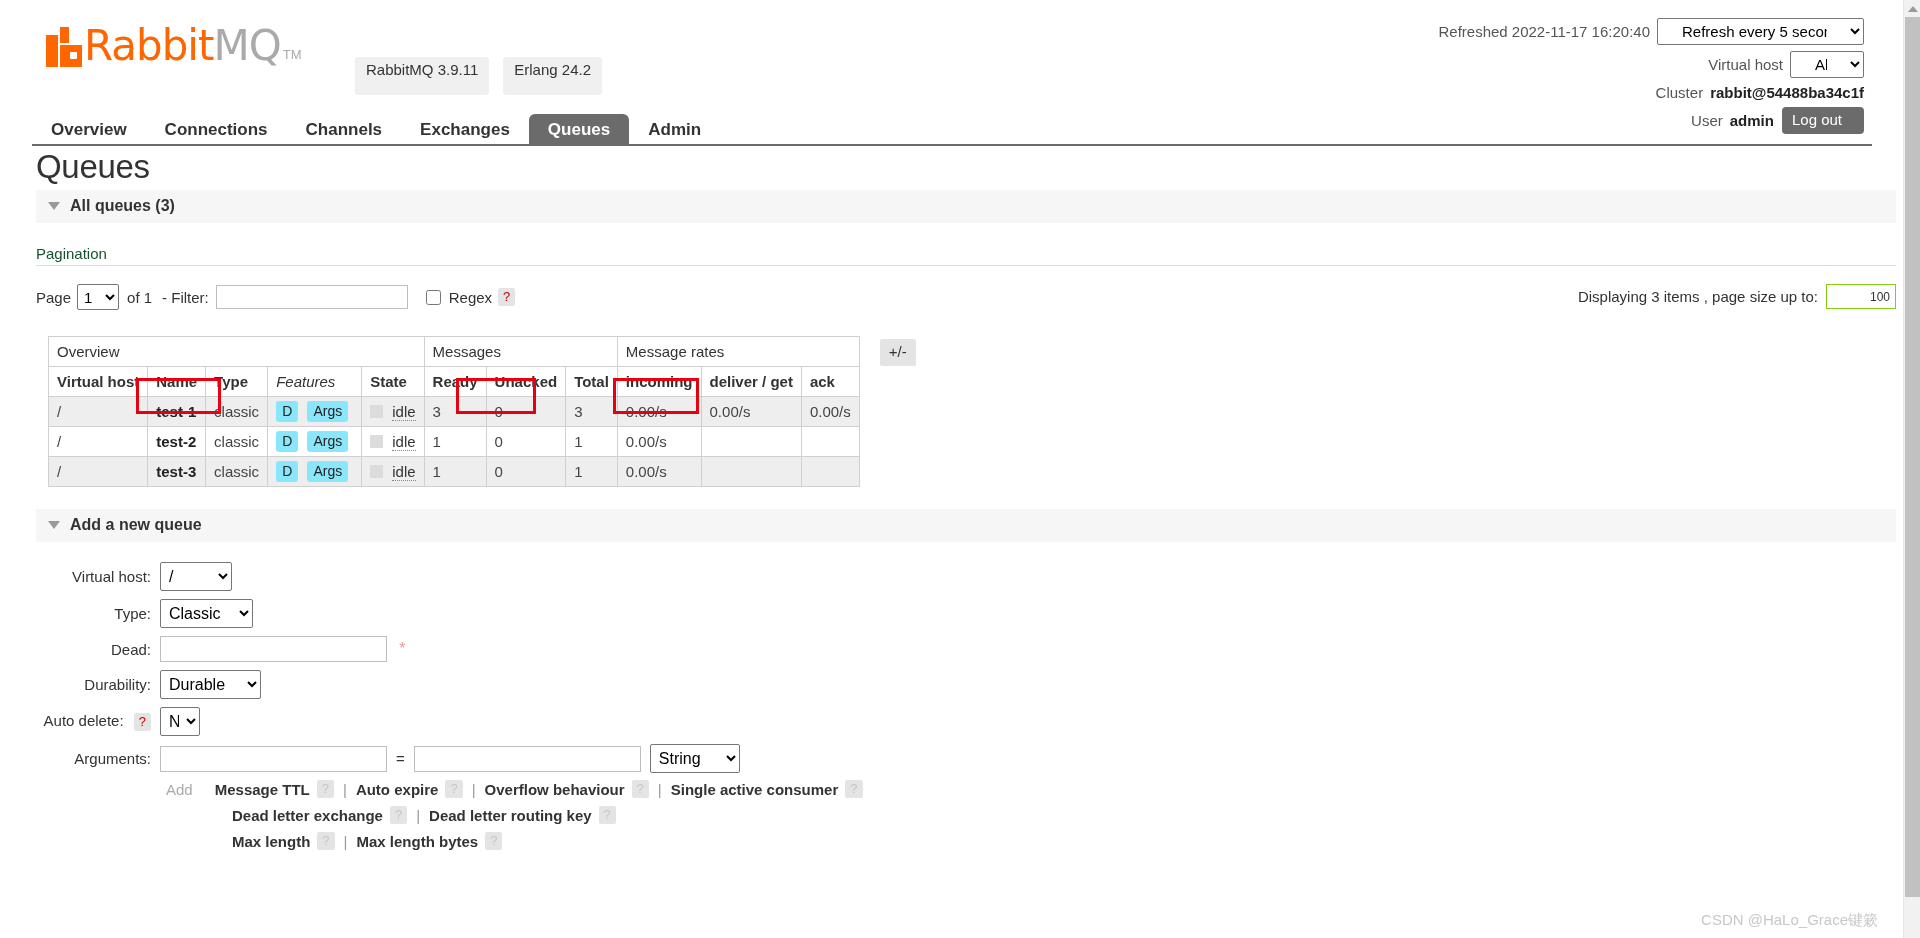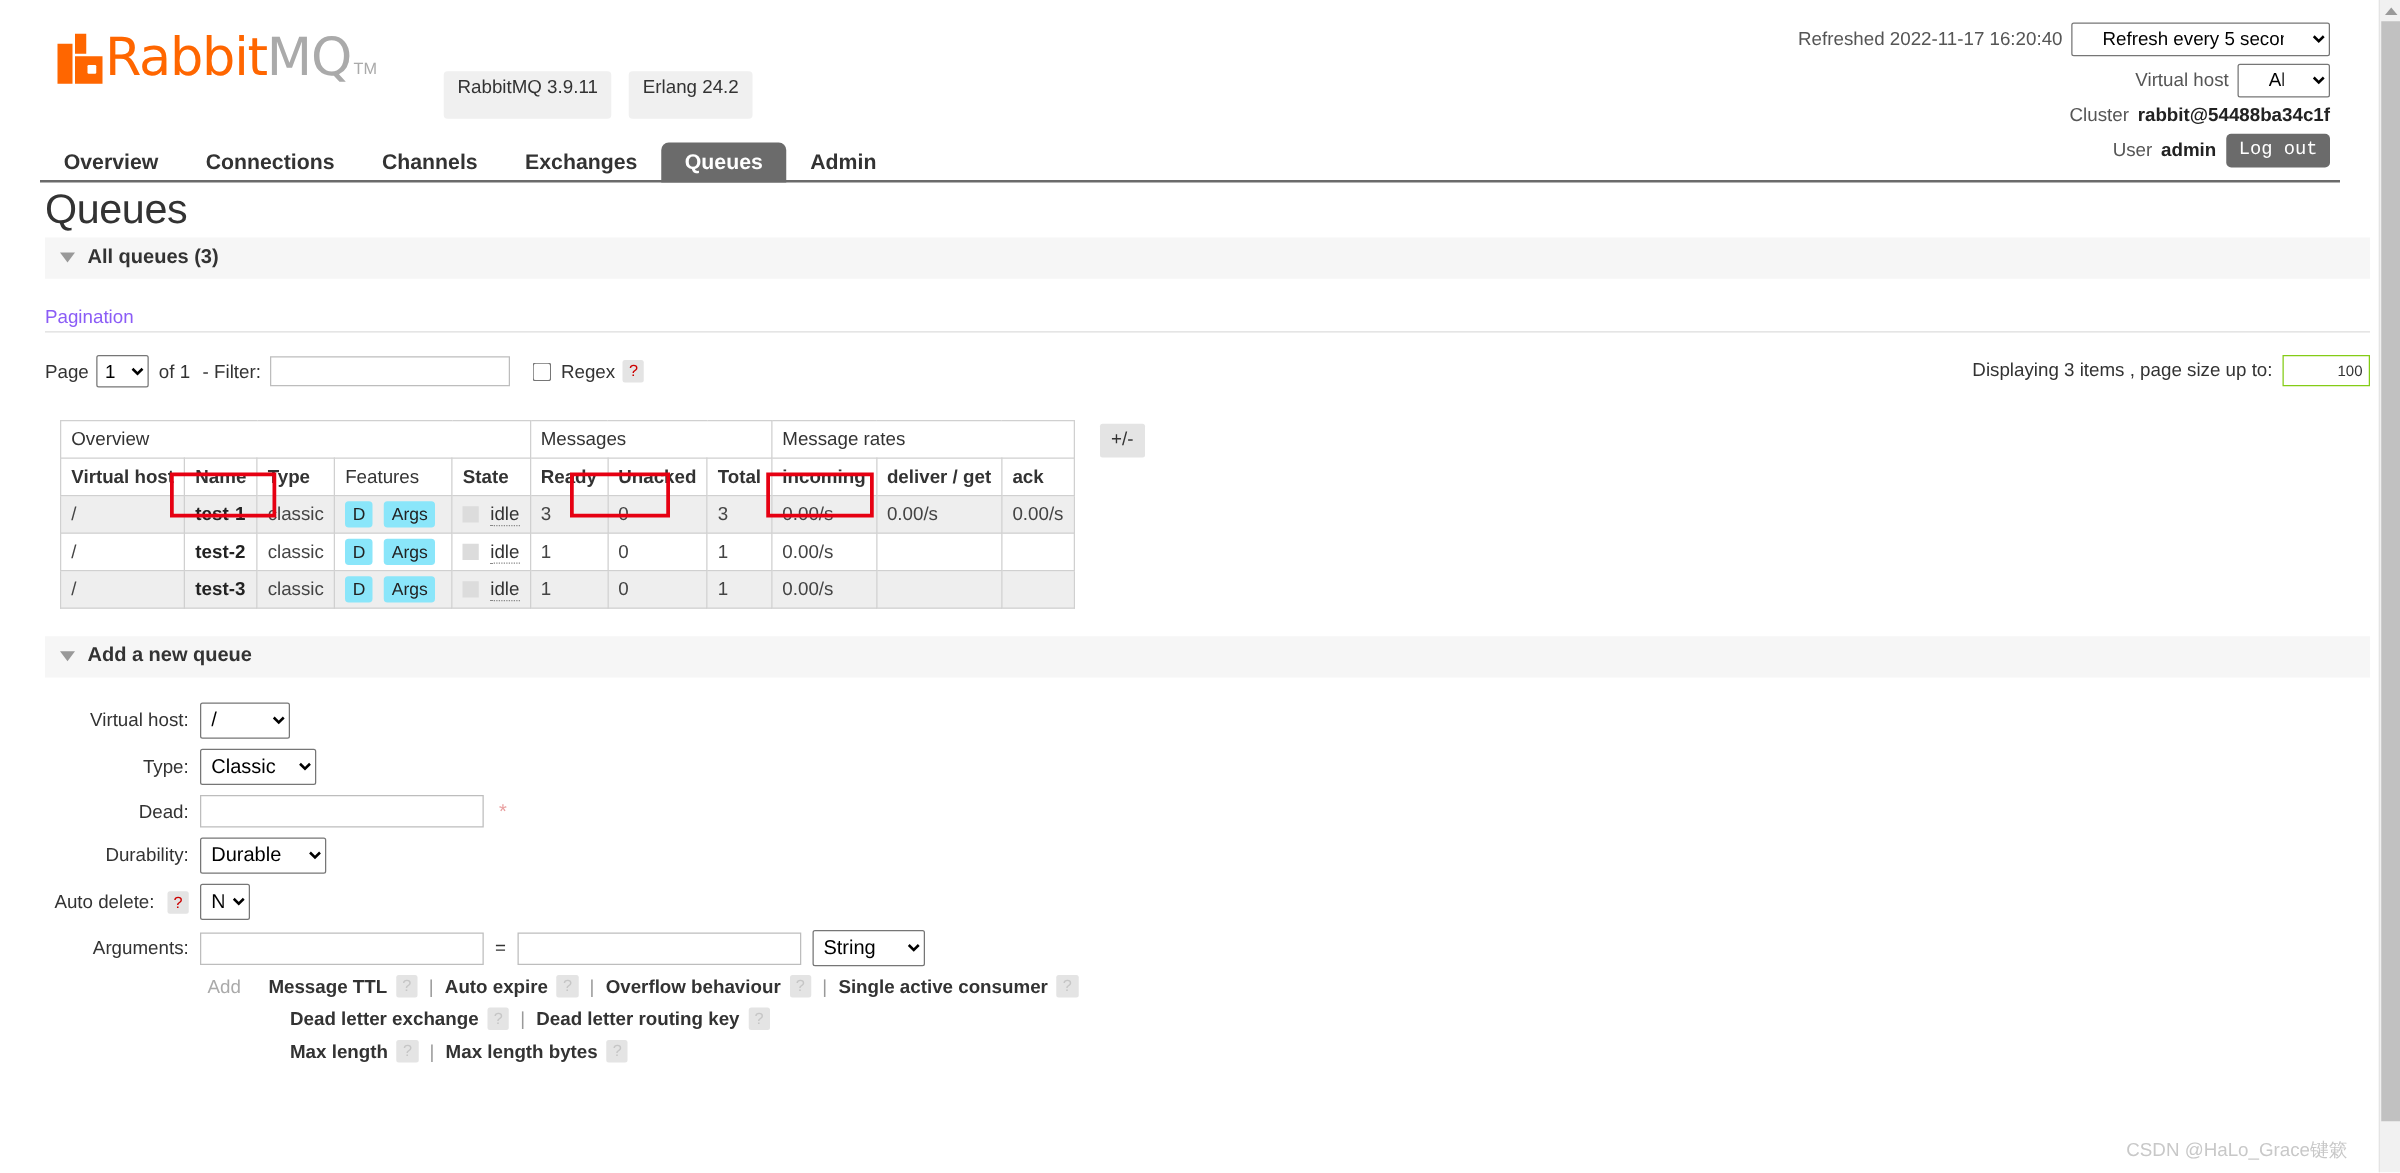--- a/index.html
+++ b/index.html
@@ -138,22 +138,22 @@
     border-radius: 2px;
     height: 27px;
   }
   select#refresh-select { width: 207px; }
   select#vhost-select  { width: 74px; }
   .logout-btn {
     background: #6b6b6b;
     color: #fff;
     border: none;
     font-size: 15px;
-    font-family: Liberation Mono, monospace;
-    padding: 4px 10px 5px 10px;
+    font-family: Liberation Sans, sans-serif;
+    padding: 4px 22px 5px 10px;
     border-radius: 4px;
     cursor: pointer;
     margin-left: 8px;
     line-height: 18px;
   }
 
   
   #nav {
     position: absolute;
     left: 32px; top: 114px;
@@ -211,21 +211,21 @@
   .caret {
     width: 0; height: 0;
     border-left: 6px solid transparent;
     border-right: 6px solid transparent;
     border-top: 8px solid #999;
     margin: 0 10px 0 12px;
   }
   .subhead {
     margin: 22px 0 3px 36px;
     font-size: 15px;
-    color: #8b5cf6;
+    color: #14532d;
   }
   .hr-line {
     margin: 0 8px 0 36px;
     border: none;
     border-top: 1px solid #ddd;
     height: 0;
   }
 
   
   .pagination-row {
@@ -322,21 +322,21 @@
     font-size: 15px;
     color: #333;
     padding: 5px 8px;
   }
   table.queues tr.col-row th {
     background: #fff;
     font-size: 15px;
     padding: 4px 8px 5px 8px;
   }
   table.queues tr.col-row th.sortable { font-weight: bold; cursor: pointer; }
-  table.queues tr.col-row th.plain { font-weight: normal; }
+  table.queues tr.col-row th.plain { font-weight: normal; font-style: italic; }
   table.queues tbody tr.alt { background: #eeeeee; }
   table.queues tbody tr.plainrow { background: #ffffff; }
   td.num { text-align: right; color: #444; }
   td.name a { color: #222; font-weight: bold; text-decoration: none; cursor: pointer; }
   td.vhost { color: #444; }
   td.type  { color: #444; }
   .badge {
     display: inline-block;
     background: #8ae6fa;
     color: #222;

